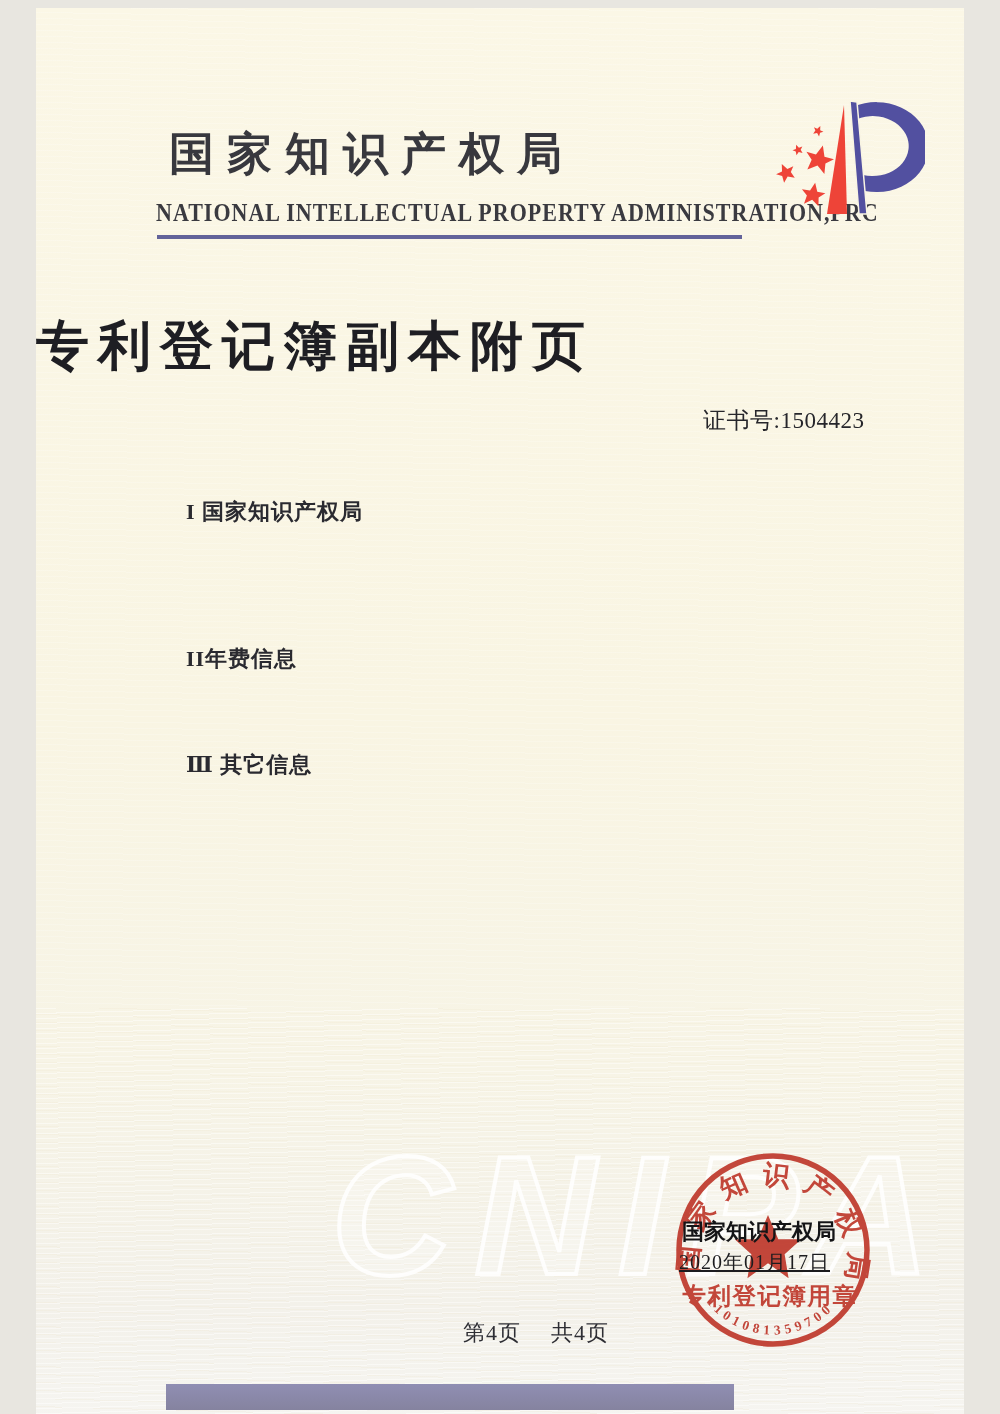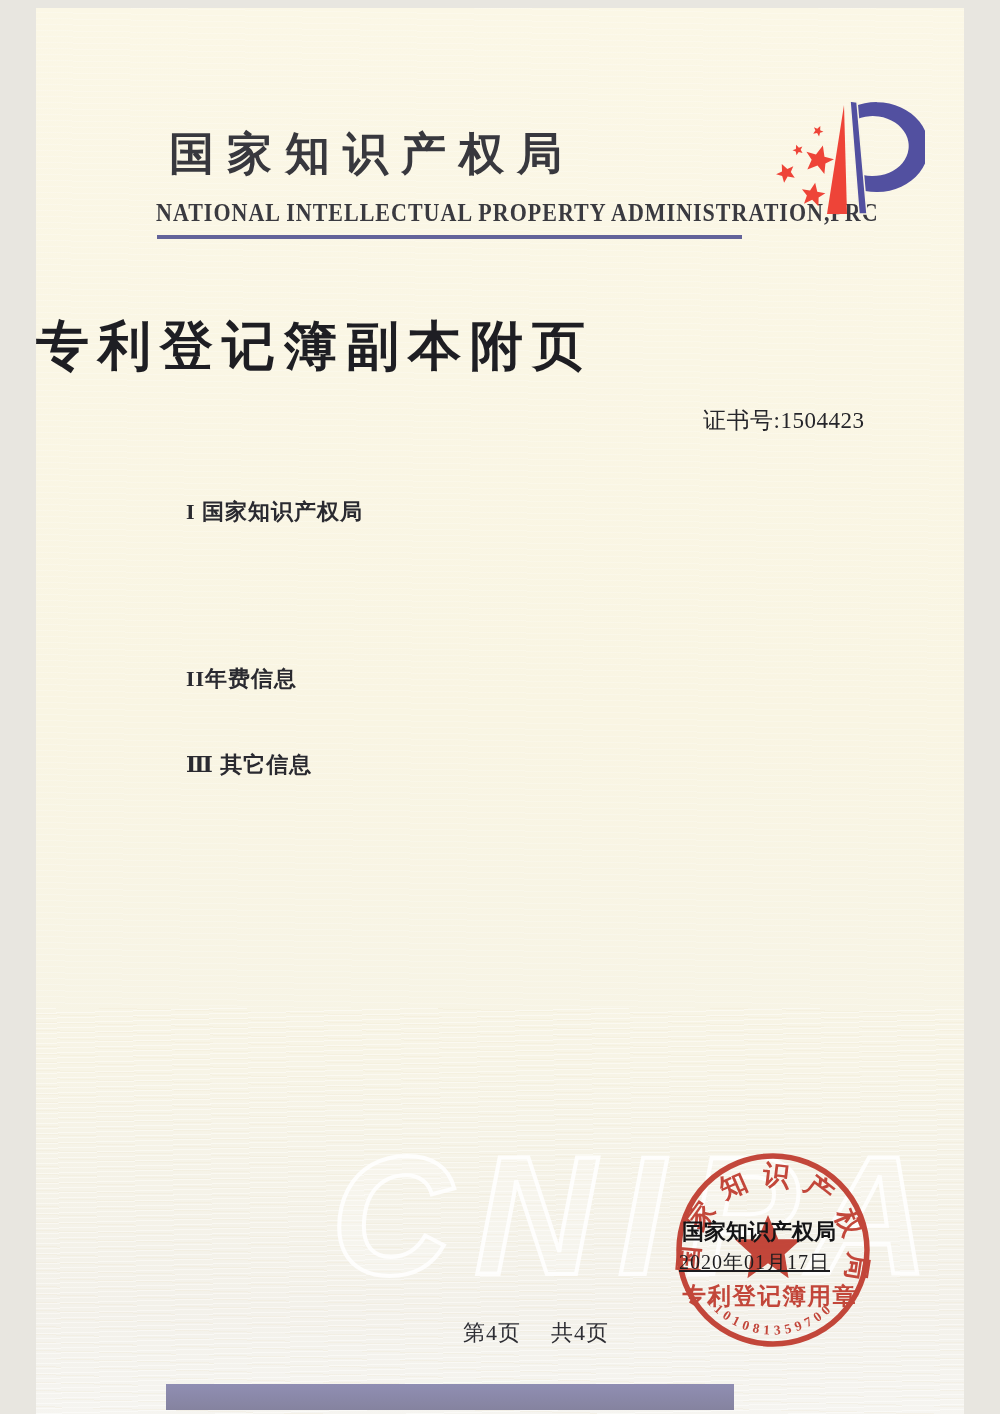--- a/index.html
+++ b/index.html
@@ -41,21 +41,21 @@
   .logo{position:absolute;left:737px;top:93px;width:152px;height:125px;}
   .doc-title{
     position:absolute;left:0;top:303px;width:1000px;
     font-size:53px;font-weight:bold;letter-spacing:9px;
     color:#1e1e23;white-space:nowrap;
   }
   .meta-patent{position:absolute;left:148px;top:397px;font-size:23px;letter-spacing:.5px;}
   .meta-cert{position:absolute;left:667px;top:397px;font-size:23px;letter-spacing:.5px;}
   .sec-heading{position:absolute;left:150px;font-size:22px;font-weight:bold;letter-spacing:1px;color:#2a2a30;white-space:nowrap;}
   .sec-1{top:489px;}
-  .sec-2{top:656px;}
+  .sec-2{top:636px;}
   .sec-3{top:742px;}
   .sec-body{position:absolute;left:150px;top:652px;font-size:22px;letter-spacing:1px;color:#3c3c42;white-space:nowrap;}
   .watermark{
     position:absolute;left:295px;top:1112px;
     font-family:"Liberation Sans","DejaVu Sans",sans-serif;
     font-size:168px;font-style:italic;font-weight:bold;letter-spacing:22px;
     color:rgba(255,255,255,0.22);
     -webkit-text-stroke:4px rgba(255,255,255,0.85);
     white-space:nowrap;pointer-events:none;z-index:1;
   }

